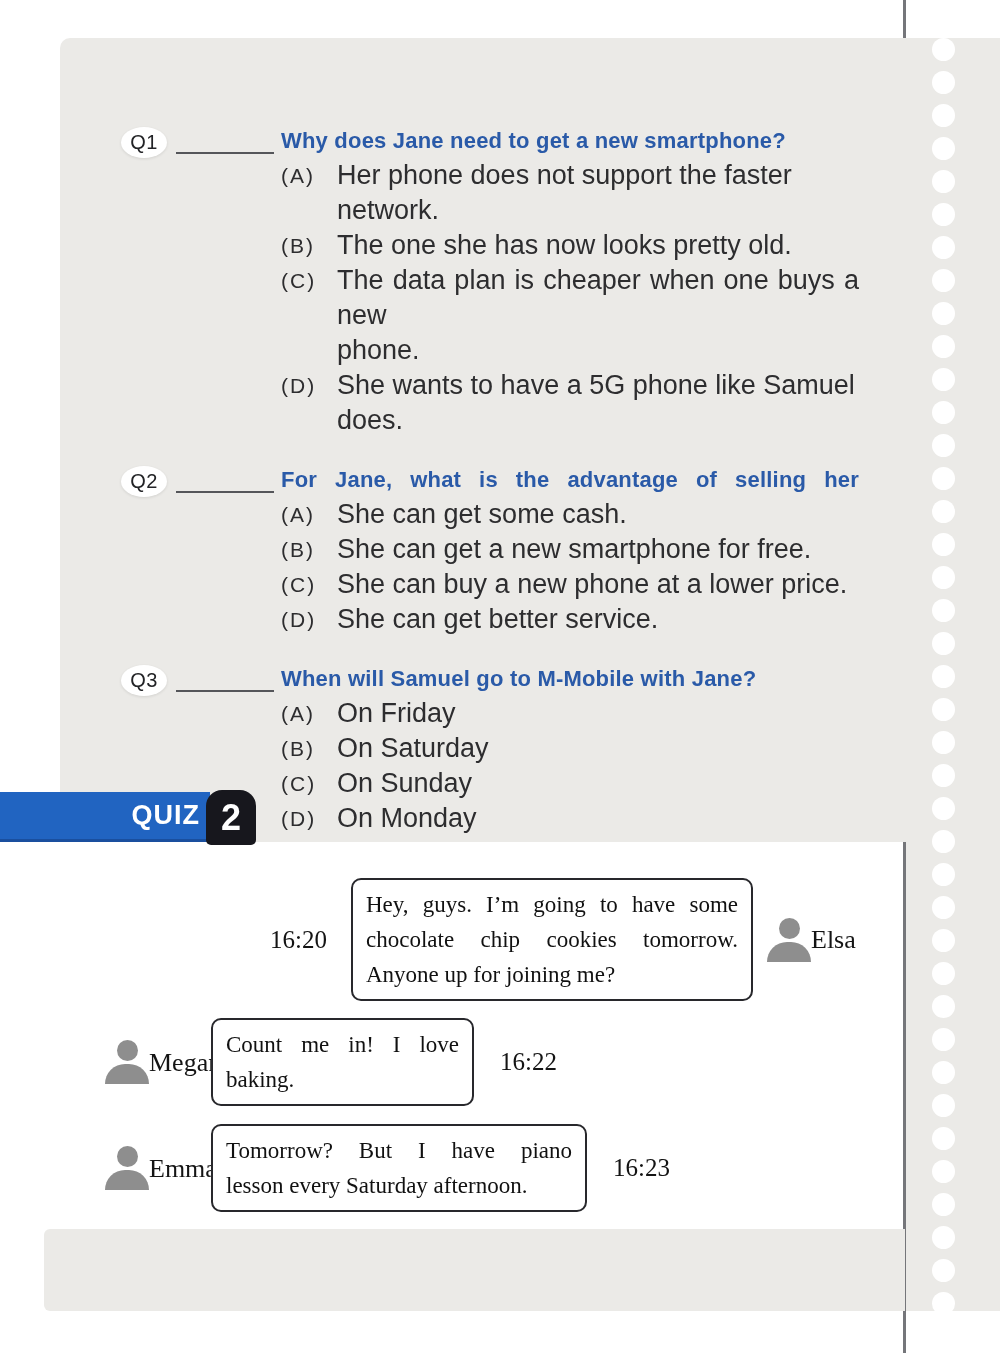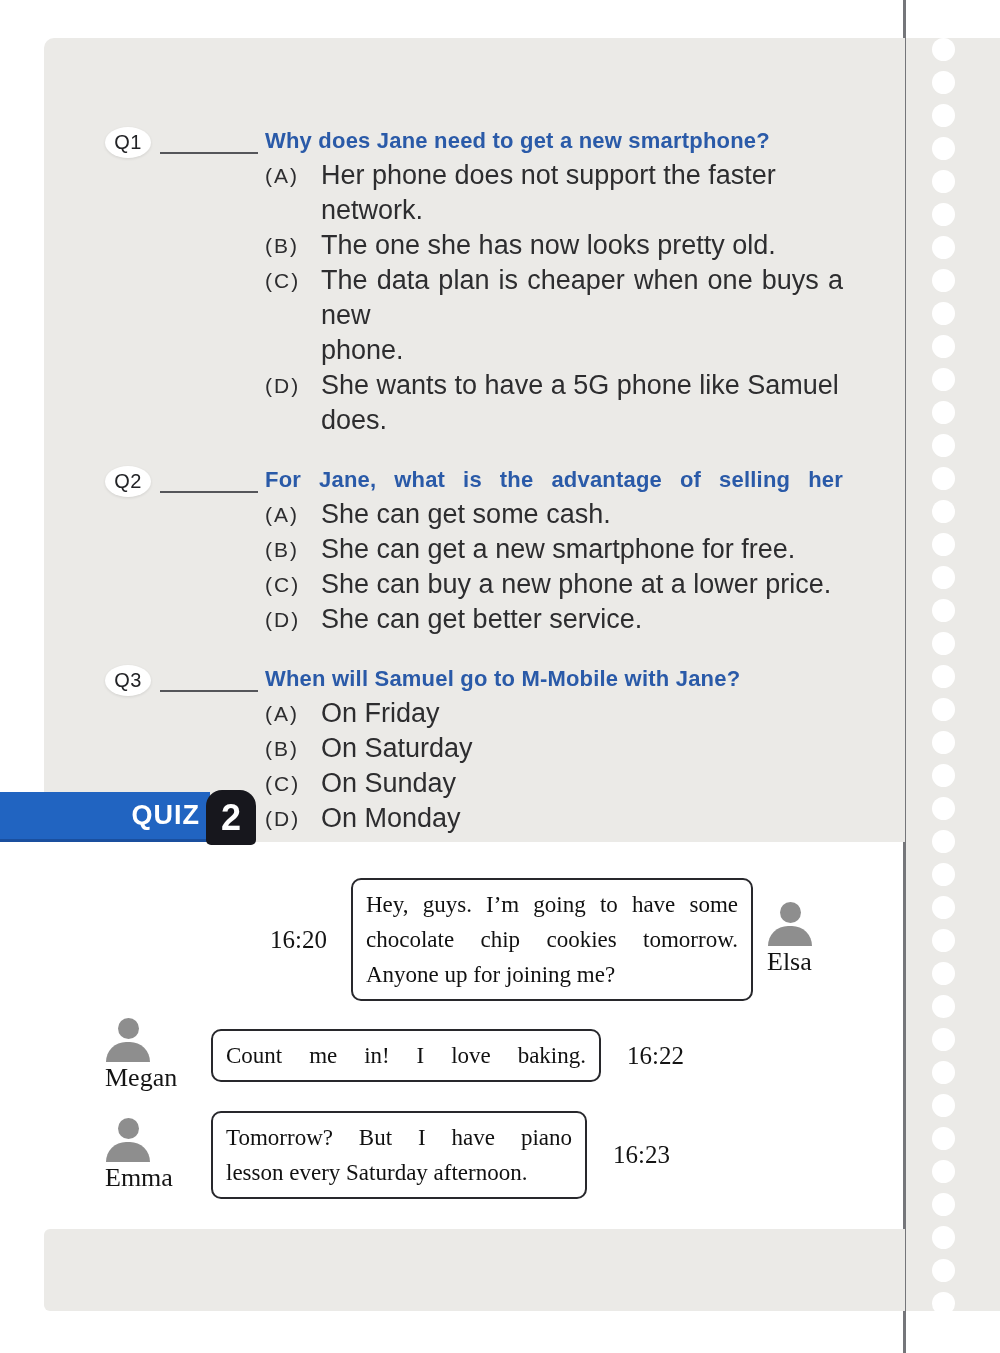--- a/index.html
+++ b/index.html
@@ -19,21 +19,21 @@
     position:absolute; left:26px; width:23px; height:23px;
     border-radius:50%; background:#ffffff;
   }
   .rail-line {
     position:absolute; left:903px; top:0; width:3px; height:1353px;
     background:#75767a;
   }
 
   
   .quiz-panel {
-    position:absolute; left:44px; top:38px; width:861px; height:804px;
+    position:absolute; left:60px; top:38px; width:861px; height:804px;
     background:#ebeae7; border-radius:10px 0 0 0;
     padding:86px 0 0 61px;
   }
   .q-block { display:flex; align-items:flex-start; margin-bottom:25px; }
   .q-left { width:160px; height:34px; flex:none; display:flex; align-items:flex-end; }
   .q-badge {
     width:46px; height:31px; flex:none; border-radius:50%;
     background:#ffffff; box-shadow:0 1px 3px rgba(0,0,0,0.10);
     display:flex; align-items:center; justify-content:center;
     font-size:20px; color:#222326; letter-spacing:0.5px;
@@ -76,32 +76,32 @@
   .chat {
     position:absolute; left:44px; top:842px; width:861px;
     padding:0 58px 0 61px;
     font-family:"Liberation Serif", serif;
   }
   .chat-row { display:flex; align-items:center; gap:26px; }
   .chat-row.right { flex-direction:row-reverse; gap:14px; }
   .chat-row:nth-child(1) { margin-top:36px; }
   .chat-row:nth-child(2) { margin-top:17px; }
   .chat-row:nth-child(3) { margin-top:18px; }
-  .avatar-col { width:80px; flex:none; display:flex; flex-direction:column; }
+  .avatar-col { width:80px; flex:none; display:flex; flex-direction:row; align-items:center; }
   .avatar { width:46px; height:44px; position:relative; }
   .avatar .head { width:21px; height:21px; border-radius:50%; background:#8e8e8e; margin:0 auto; }
   .avatar .torso { width:44px; height:20px; border-radius:22px 22px 0 0; background:#8e8e8e; margin:3px auto 0; }
   .sender-name { font-size:26px; color:#141414; margin-top:1px; }
   .bubble {
     background:#ffffff; border:2px solid #28282c; border-radius:10px;
     padding:7px 13px; color:#111111;
   }
   .bubble .tline { font-size:23px; line-height:35px; }
   .chat-row:nth-child(1) .bubble { width:402px; }
-  .chat-row:nth-child(2) .bubble { width:390px; }
+  .chat-row:nth-child(2) .bubble { width:263px; }
   .chat-row:nth-child(3) .bubble { width:376px; }
   .msg-time { font-size:25px; color:#141414; flex:none; }
   .chat-row.right .msg-time { margin-right:10px; }
 
   
   .bottom-band {
     position:absolute; left:44px; top:1229px; width:861px; height:82px;
     background:#ebeae7; border-radius:6px 0 0 6px;
   }
 </style>

